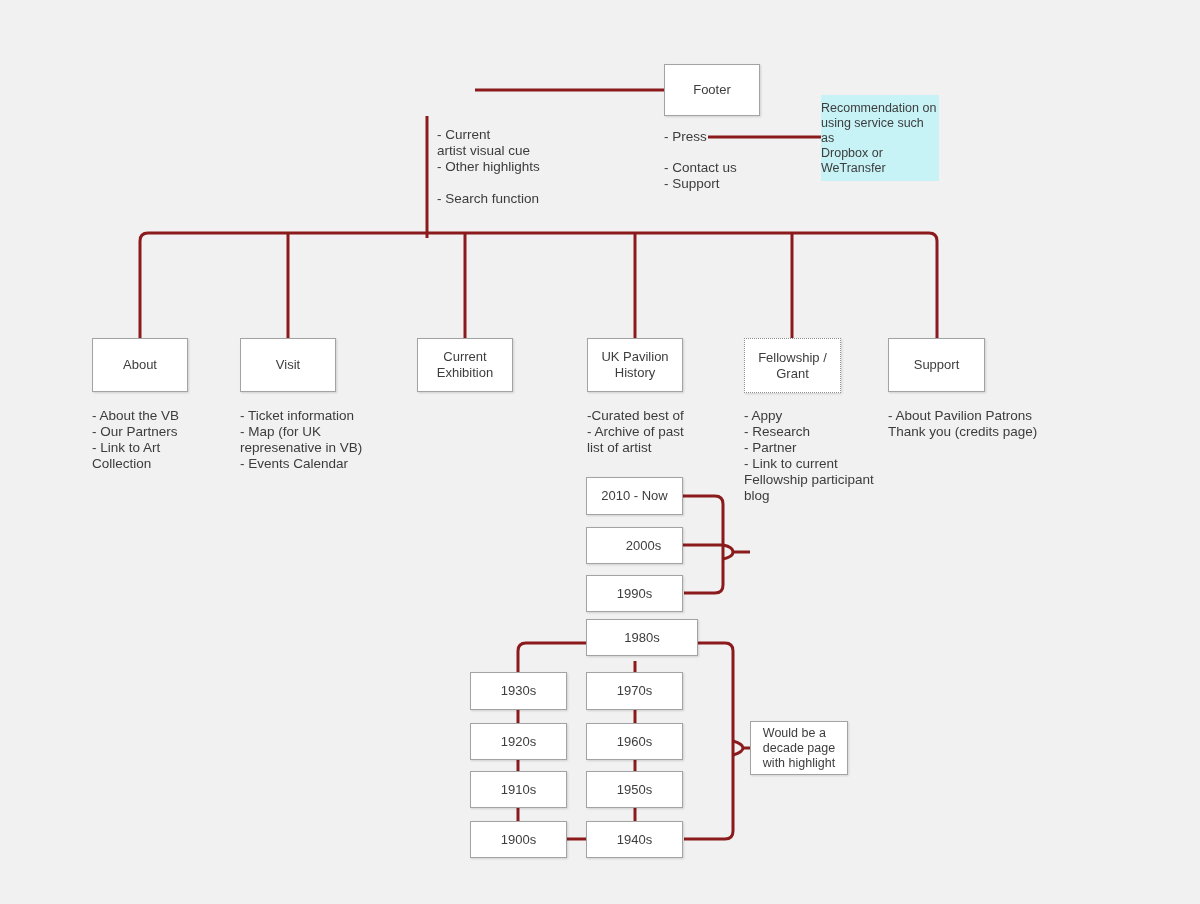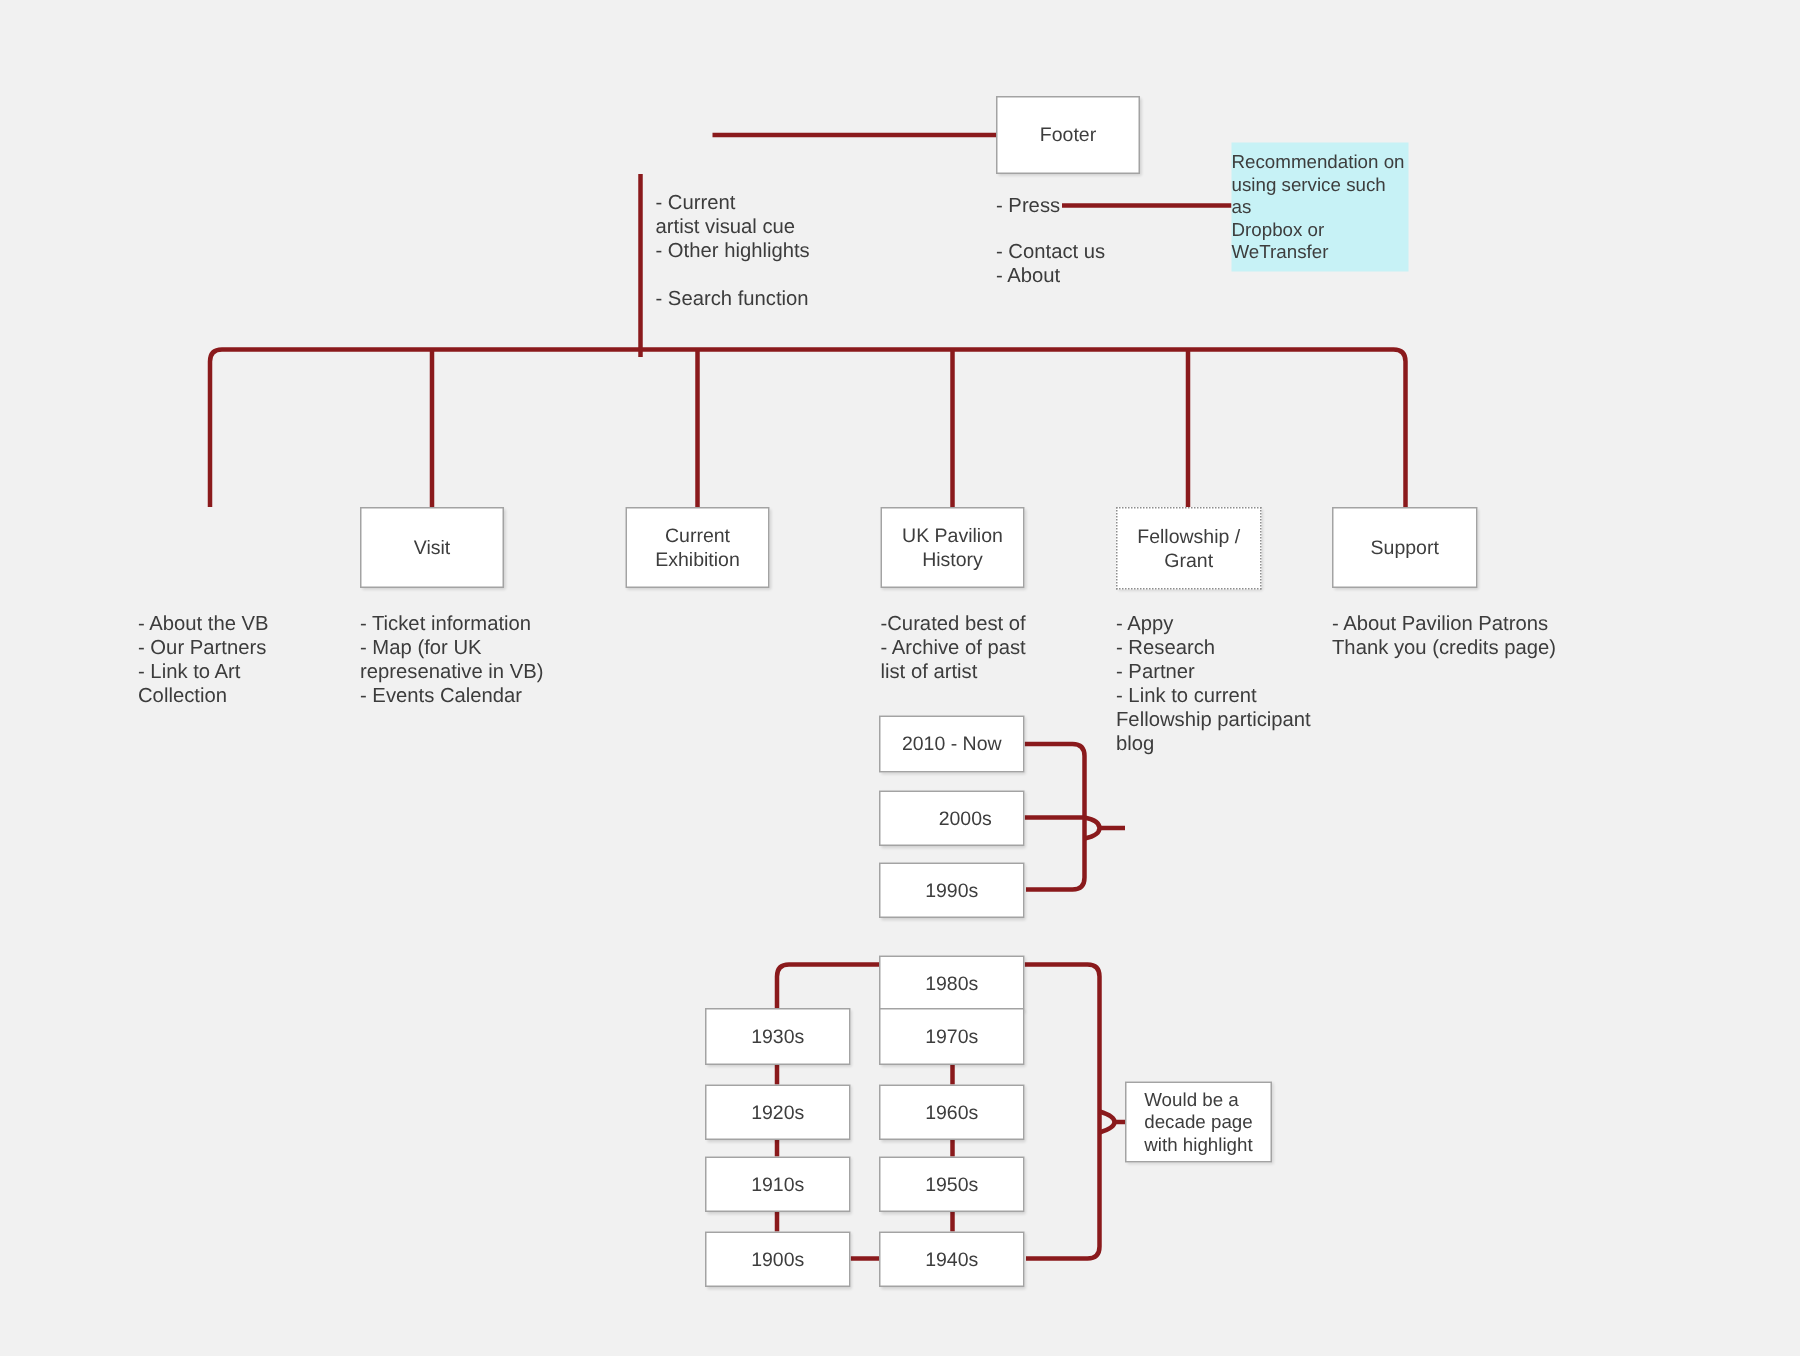--- a/index.html
+++ b/index.html
@@ -89,22 +89,23 @@
 Dropbox or
 WeTransfer</div>
 
   <div class="note" style="left:437px; top:127px; width:150px;">- Current
 artist visual cue
 - Other highlights
 
 - Search function</div>
   <div class="note" style="left:664px; top:129px; width:80px;">- Press</div>
   <div class="note" style="left:664px; top:160px; width:120px;">- Contact us
-- About</div>
+- Support</div>
 
+  <div class="node" style="left:92px; top:338px; width:96px; height:54px;">About</div>
   <div class="node" style="left:240px; top:338px; width:96px; height:54px;">Visit</div>
   <div class="node" style="left:417px; top:338px; width:96px; height:54px;">Current Exhibition</div>
   <div class="node" style="left:587px; top:338px; width:96px; height:54px;">UK Pavilion History</div>
   <div class="node dotted" style="left:744px; top:338px; width:97px; height:55px;">Fellowship / Grant</div>
   <div class="node" style="left:888px; top:338px; width:97px; height:54px;">Support</div>
 
   <div class="note" style="left:92px; top:408px; width:150px;">- About the VB
 - Our Partners
 - Link to Art
 Collection</div>
@@ -120,21 +121,21 @@
 - Partner
 - Link to current
 Fellowship participant
 blog</div>
   <div class="note" style="left:888px; top:408px; width:190px;">- About Pavilion Patrons
 Thank you (credits page)</div>
 
   <div class="node" style="left:586px; top:477px; width:97px; height:38px;">2010 - Now</div>
   <div class="node" style="left:586px; top:527px; width:97px; height:37px;padding-left:24px;">2000s</div>
   <div class="node" style="left:586px; top:575px; width:97px; height:37px;">1990s</div>
-  <div class="node" style="left:586px; top:637px; width:97px; height:37px;">1980s</div>
+  <div class="node" style="left:586px; top:619px; width:112px; height:37px;">1980s</div>
   <div class="node" style="left:586px; top:672px; width:97px; height:38px;">1970s</div>
   <div class="node" style="left:586px; top:723px; width:97px; height:37px;">1960s</div>
   <div class="node" style="left:586px; top:771px; width:97px; height:37px;">1950s</div>
   <div class="node" style="left:586px; top:821px; width:97px; height:37px;">1940s</div>
 
   <div class="node" style="left:470px; top:672px; width:97px; height:38px;">1930s</div>
   <div class="node" style="left:470px; top:723px; width:97px; height:37px;">1920s</div>
   <div class="node" style="left:470px; top:771px; width:97px; height:37px;">1910s</div>
   <div class="node" style="left:470px; top:821px; width:97px; height:37px;">1900s</div>
 

